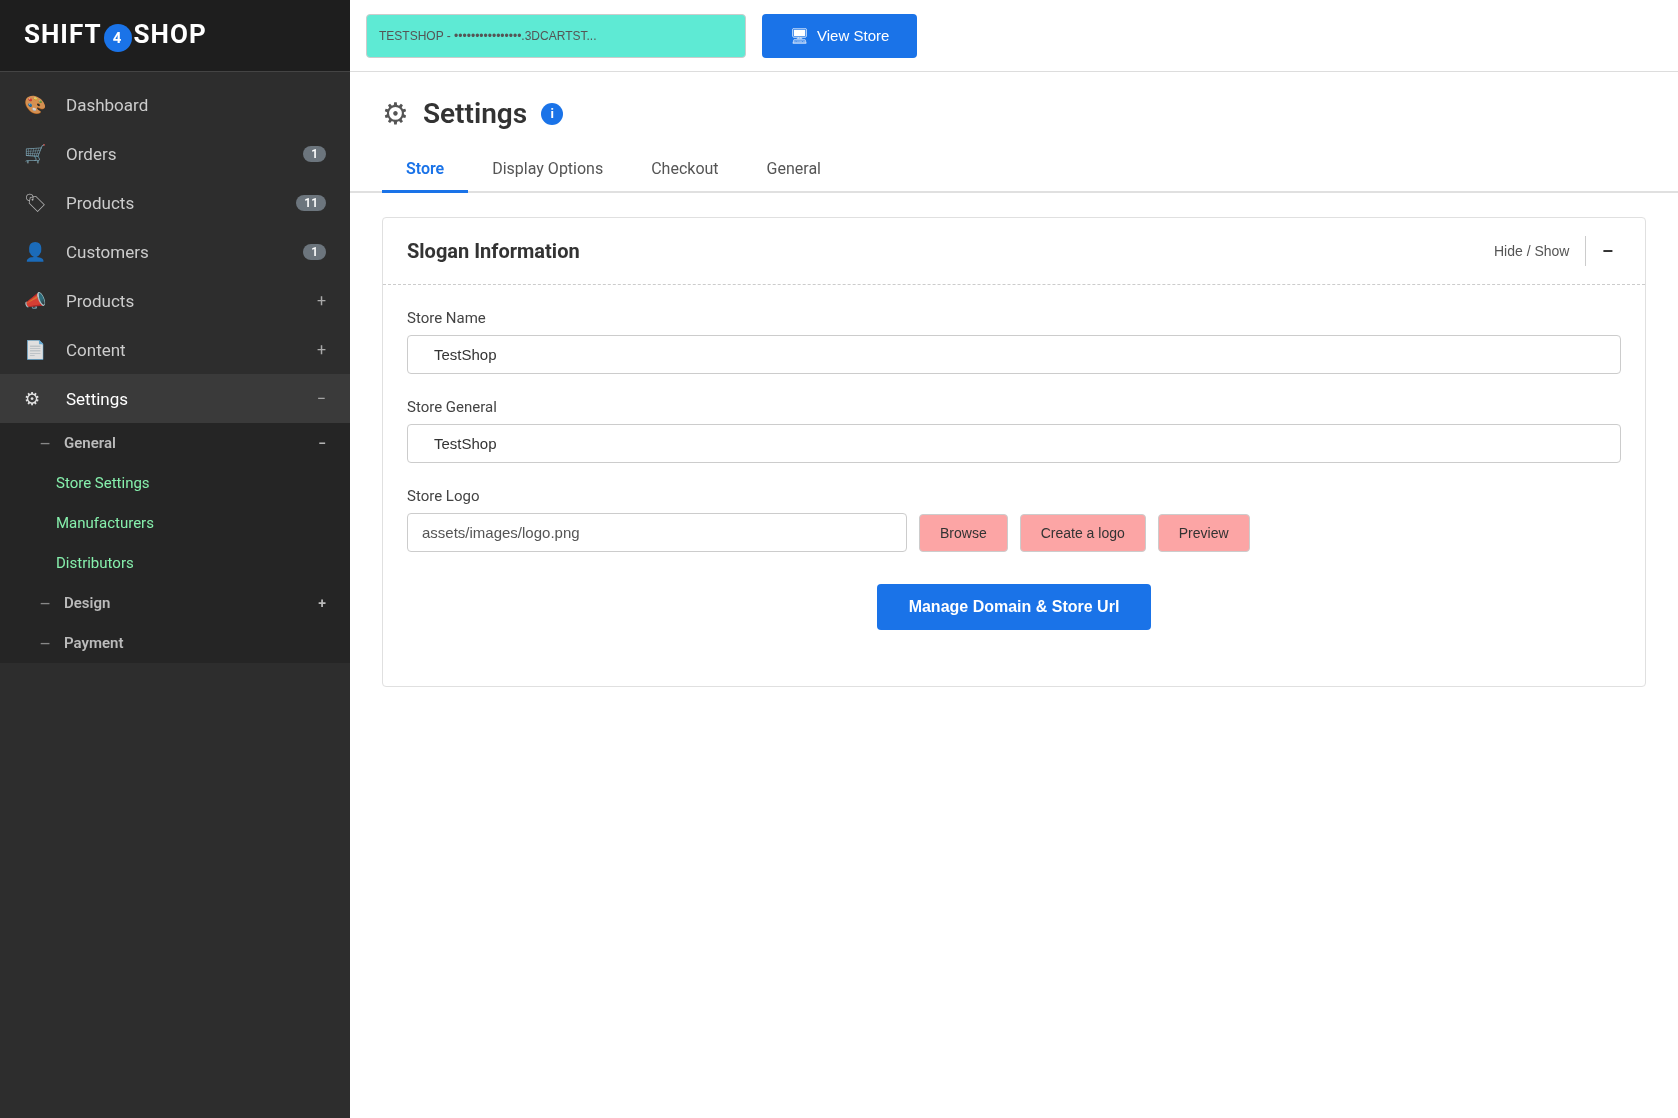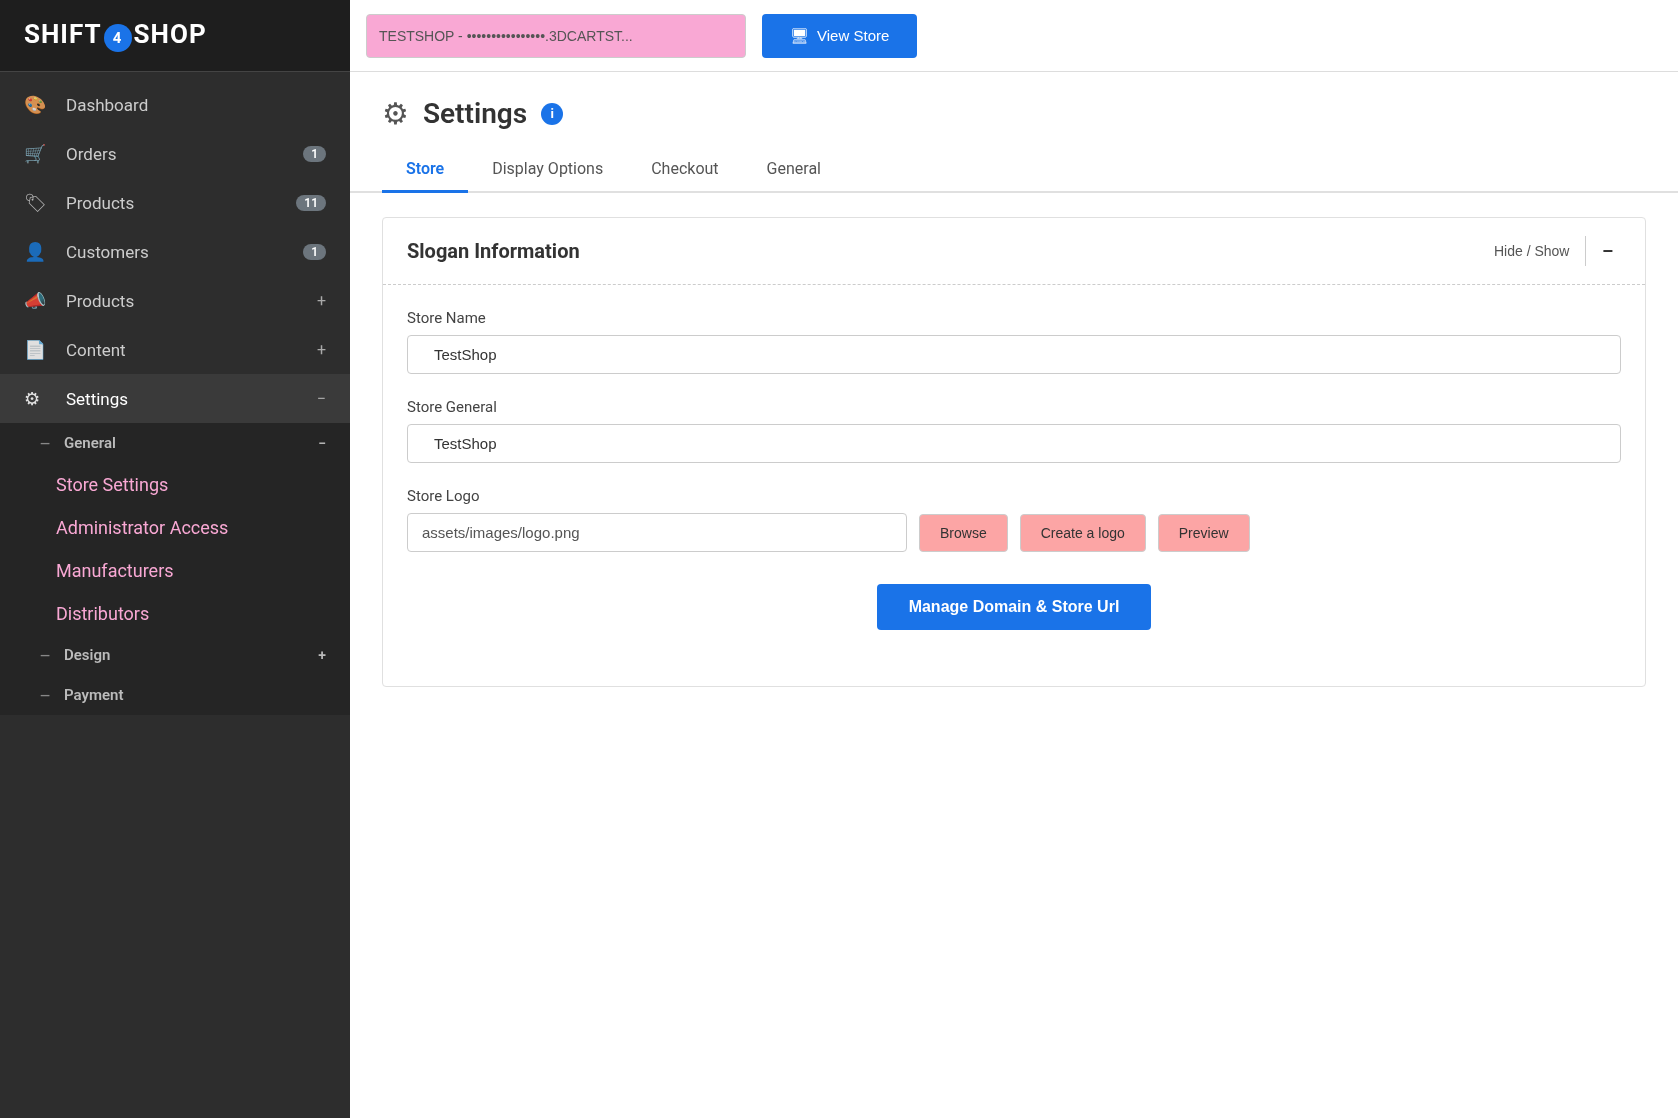--- a/index.html
+++ b/index.html
@@ -6,22 +6,22 @@
     body { font-family: -apple-system, BlinkMacSystemFont, 'Segoe UI', Roboto, sans-serif; display: flex; flex-direction: column; height: 100vh; background: #f5f5f5; }
 
     
     .top-bar {
       display: flex; align-items: center; background: #fff;
       border-bottom: 1px solid #ddd; padding: 0 16px; height: 72px;
       position: fixed; top: 0; left: 350px; right: 0; z-index: 100;
     }
     .store-url-input {
       flex: 1; max-width: 380px; height: 44px; border: 1px solid #ccc;
-      border-radius: 4px; padding: 0 12px; font-size: 14px; color: #555;
-      background: #f9a8d4;
+      border-radius: 4px; padding: 0 12px; font-size: 12px; color: #555;
+      background: #5eead4;
     }
     .view-store-btn {
       margin-left: 16px; background: #1a73e8; color: #fff; border: none;
       border-radius: 4px; padding: 10px 28px; font-size: 15px; font-weight: 500;
       cursor: pointer; display: flex; align-items: center; gap: 8px; height: 44px;
     }
 
     
     .layout { display: flex; height: 100vh; }
 
@@ -53,21 +53,21 @@
     .nav-badge {
       background: #6c757d; color: #fff; border-radius: 10px; padding: 1px 8px;
       font-size: 12px; font-weight: 600;
     }
     .nav-expand { font-size: 16px; color: #aaa; }
 
     
     .sub-nav { background: #252525; }
     .sub-nav-item {
       display: flex; align-items: center; padding: 11px 24px 11px 56px;
-      font-size: 18px; color: #f9a8d4; cursor: pointer; transition: background 0.15s;
+      font-size: 15px; color: #86efac; cursor: pointer; transition: background 0.15s;
     }
     .sub-nav-group {
       display: flex; align-items: center; padding: 11px 24px 11px 40px;
       font-size: 15px; color: #bbb; cursor: pointer; font-weight: 600;
       transition: background 0.15s;
     }
     .sub-nav-group .expand-icon { margin-left: auto; font-size: 14px; }
 
     
     .main-content {
@@ -201,23 +201,20 @@
       <div class="sub-nav">
 
         <div class="sub-nav-group" style="position:relative;">
           <span style="width:14px;margin-right:10px;color:#888;font-size:13px;">—</span>
           <span>General</span>
           <span class="expand-icon">−</span>
         </div>
 
         <div class="sub-nav-item">
           <span>Store Settings</span>
-        </div>
-        <div class="sub-nav-item">
-          <span>Administrator Access</span>
         </div>
         <div class="sub-nav-item">
           <span>Manufacturers</span>
         </div>
         <div class="sub-nav-item">
           <span>Distributors</span>
         </div>
 
         <div class="sub-nav-group">
           <span style="width:14px;margin-right:10px;color:#888;font-size:13px;">—</span>

